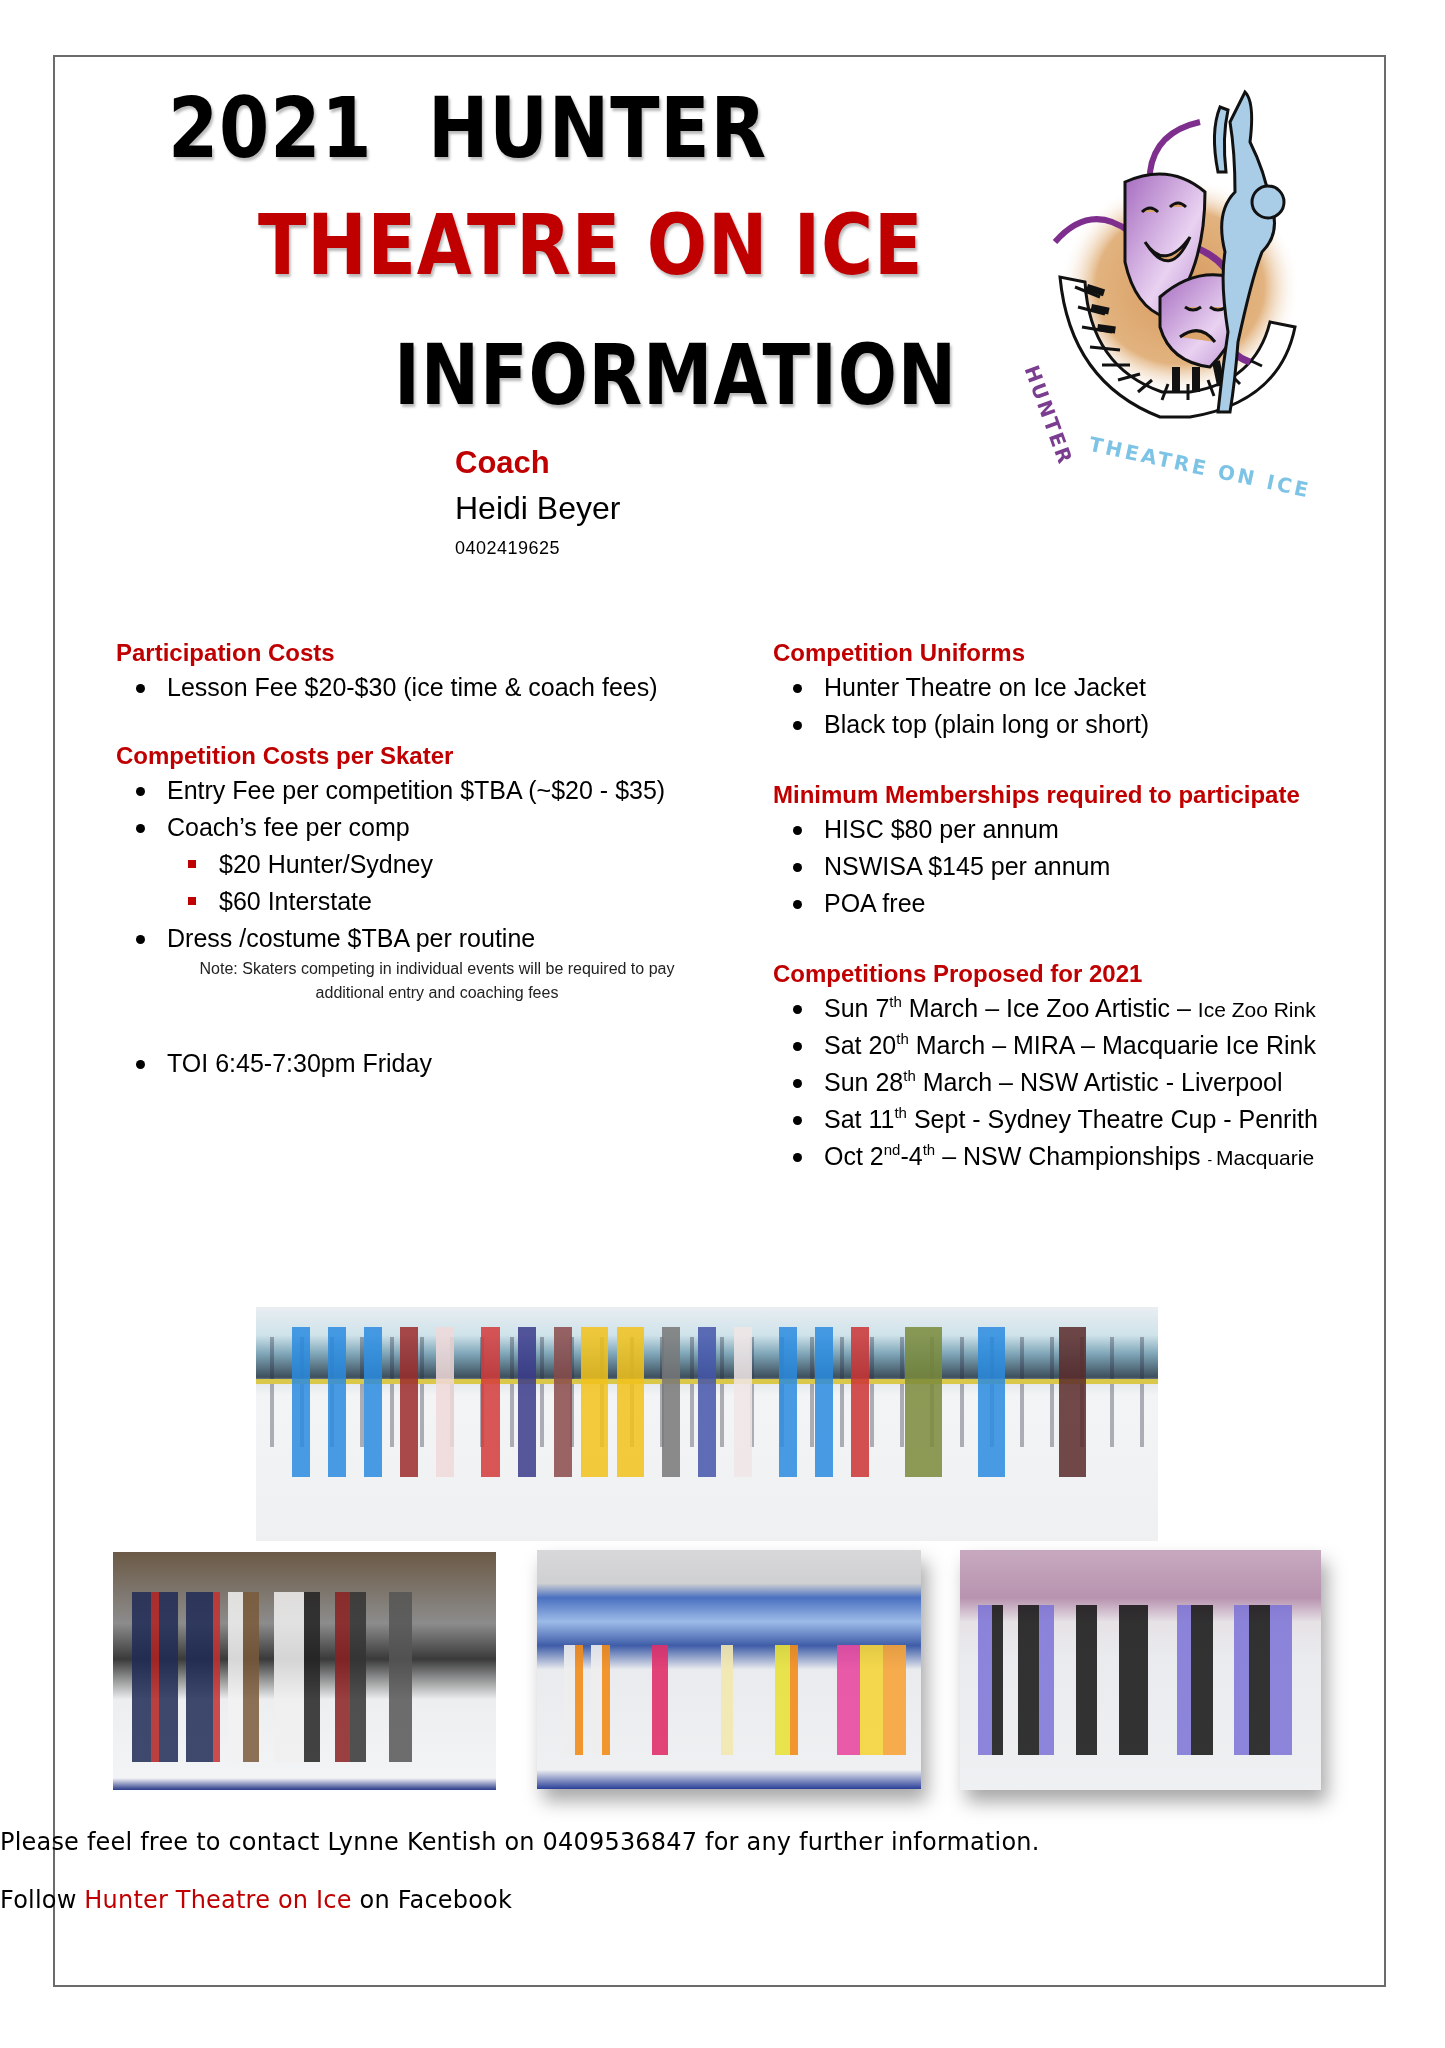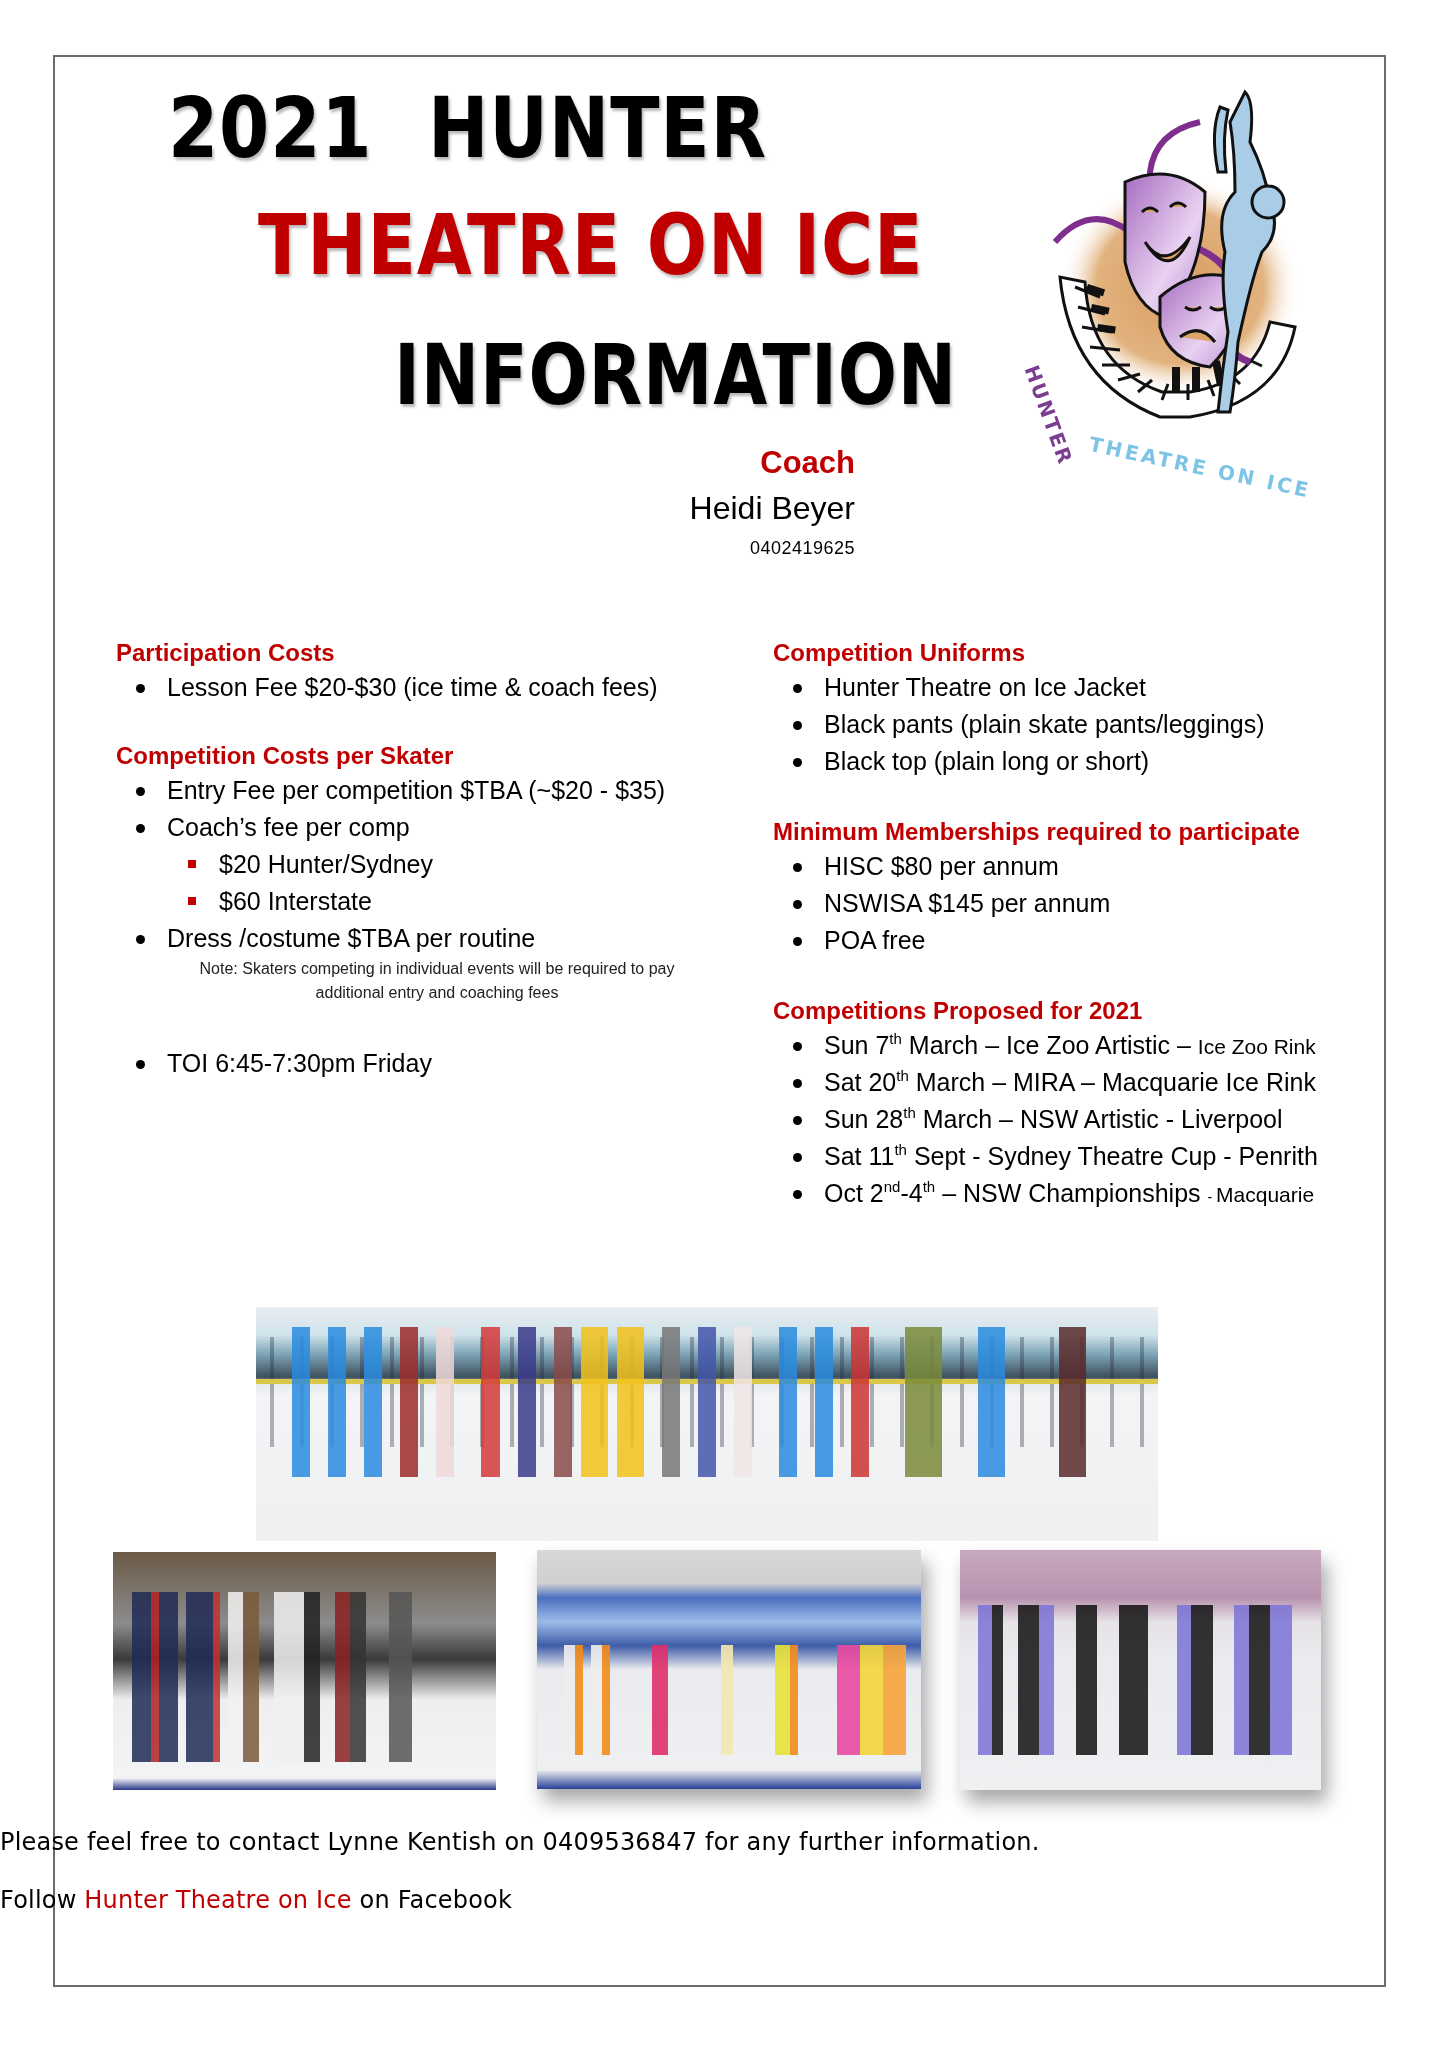--- a/index.html
+++ b/index.html
@@ -9,21 +9,21 @@
                  border: 2px solid #6b6b6b; box-sizing: border-box; }
   .abs { position: absolute; white-space: nowrap; }
 
   .title { font-family: "DejaVu Sans", sans-serif; font-weight: bold; line-height: 1;
            text-shadow: 2px 3px 3px rgba(0,0,0,0.28); letter-spacing: 1px; transform-origin: left top; }
   .t-year   { left: 168px; top: 86px;  font-size: 84px; transform: scaleX(0.86); }
   .t-hunter { left: 428px; top: 86px;  font-size: 84px; transform: scaleX(0.86); }
   .t-theatre{ left: 258px; top: 203px; font-size: 84px; transform: scaleX(0.845); }
   .t-info   { left: 394px; top: 333px; font-size: 84px; transform: scaleX(0.83); }
 
-  .coach { position: absolute; left: 455px; width: 400px; text-align: right; font-family: "Liberation Sans", sans-serif; }
+  .coach { position: absolute; left: 455px; width: 400px; text-align: left; font-family: "Liberation Sans", sans-serif; }
   .coach-label { top: 445px; font-size: 31px; font-weight: bold; }
   .coach-name  { top: 490px; font-size: 32px; }
   .coach-phone { top: 538px; font-size: 18px; letter-spacing: 0.5px; }
 
   .section { position: absolute; font-family: "Liberation Sans", sans-serif; }
   .sec-head { font-size: 24px; font-weight: bold; height: 32px; line-height: 32px; }
   .item { position: relative; font-size: 25px; height: 37px; line-height: 37px; padding-left: 51px; white-space: nowrap; }
   .item .bullet { position: absolute; left: 20px; top: 15px; width: 9px; height: 9px; border-radius: 50%; background: #000; }
   .subitem { position: relative; font-size: 25px; height: 37px; line-height: 37px; padding-left: 103px; white-space: nowrap; }
   .subitem .sq { position: absolute; left: 72px; top: 14px; width: 8px; height: 8px; }
@@ -132,21 +132,20 @@
   <div class="item"><span class="bullet"></span><span>Dress /costume $TBA per routine</span></div>
   <div class="note">Note: Skaters competing in individual events will be required to pay additional entry and coaching fees</div>
   <div class="gap" style="height:40px"></div>
 
   <div class="item"><span class="bullet"></span><span>TOI 6:45-7:30pm Friday</span></div>
 </div>
 
 <div class="section" style="left:773px; top:637px; width:600px;">
   <div class="sec-head" style="color:#c00000">Competition Uniforms</div>
   <div class="item"><span class="bullet"></span><span>Hunter Theatre on Ice Jacket</span></div>
-  <div class="item"><span class="bullet"></span><span>Black pants (plain skate pants/leggings)</span></div>
   <div class="item"><span class="bullet"></span><span>Black top (plain long or short)</span></div>
   <div class="gap" style="height:36px"></div>
 
   <div class="sec-head" style="color:#c00000">Minimum Memberships required to participate</div>
   <div class="item"><span class="bullet"></span><span>HISC $80 per annum</span></div>
   <div class="item"><span class="bullet"></span><span>NSWISA $145 per annum</span></div>
   <div class="item"><span class="bullet"></span><span>POA free</span></div>
   <div class="gap" style="height:36px"></div>
 
   <div class="sec-head" style="color:#c00000">Competitions Proposed for 2021</div>

